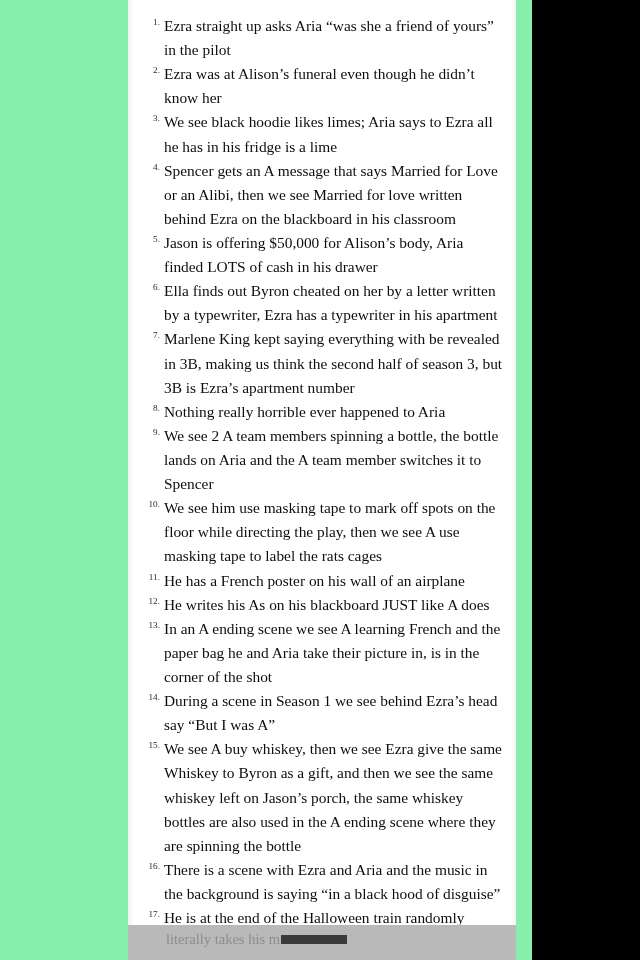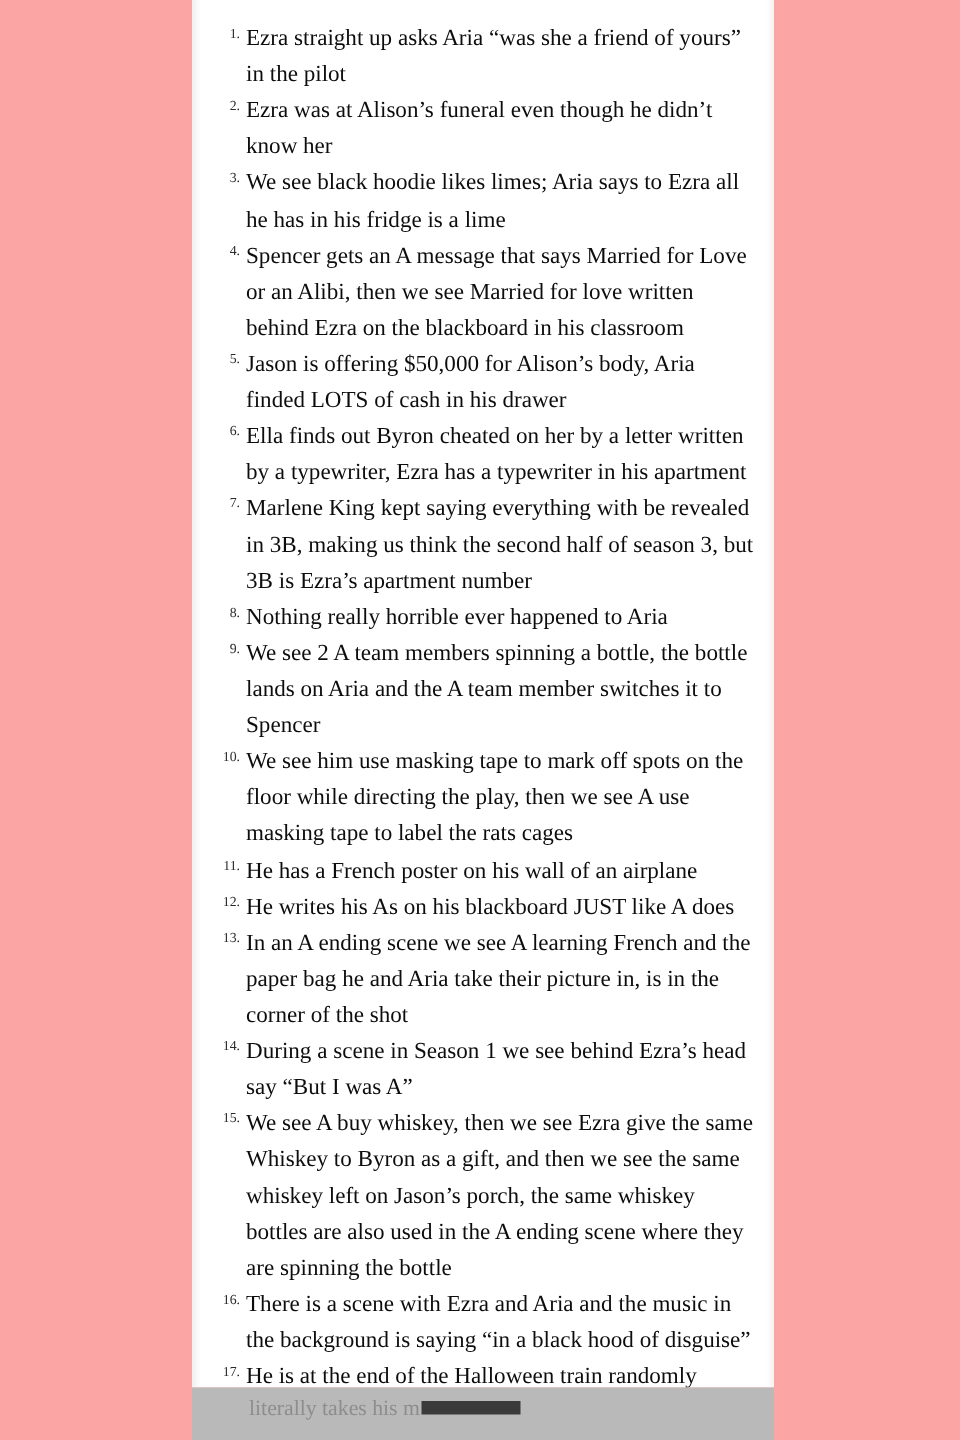--- a/index.html
+++ b/index.html
@@ -2,23 +2,23 @@
 <html><head>
 <meta charset="utf-8">
 <style>
   html, body {
     margin: 0;
     padding: 0;
     background: #000000;
   }
   #screen {
     position: relative;
-    width: 640px;
+    width: 532px;
     height: 960px;
-    background: #fca5a5;
+    background: #86efac;
     overflow: hidden;
   }
   #page {
     position: absolute;
     left: 128px;
     top: 0;
     width: 388px;
     height: 925px;
     background: #ffffff;
     box-sizing: border-box;

